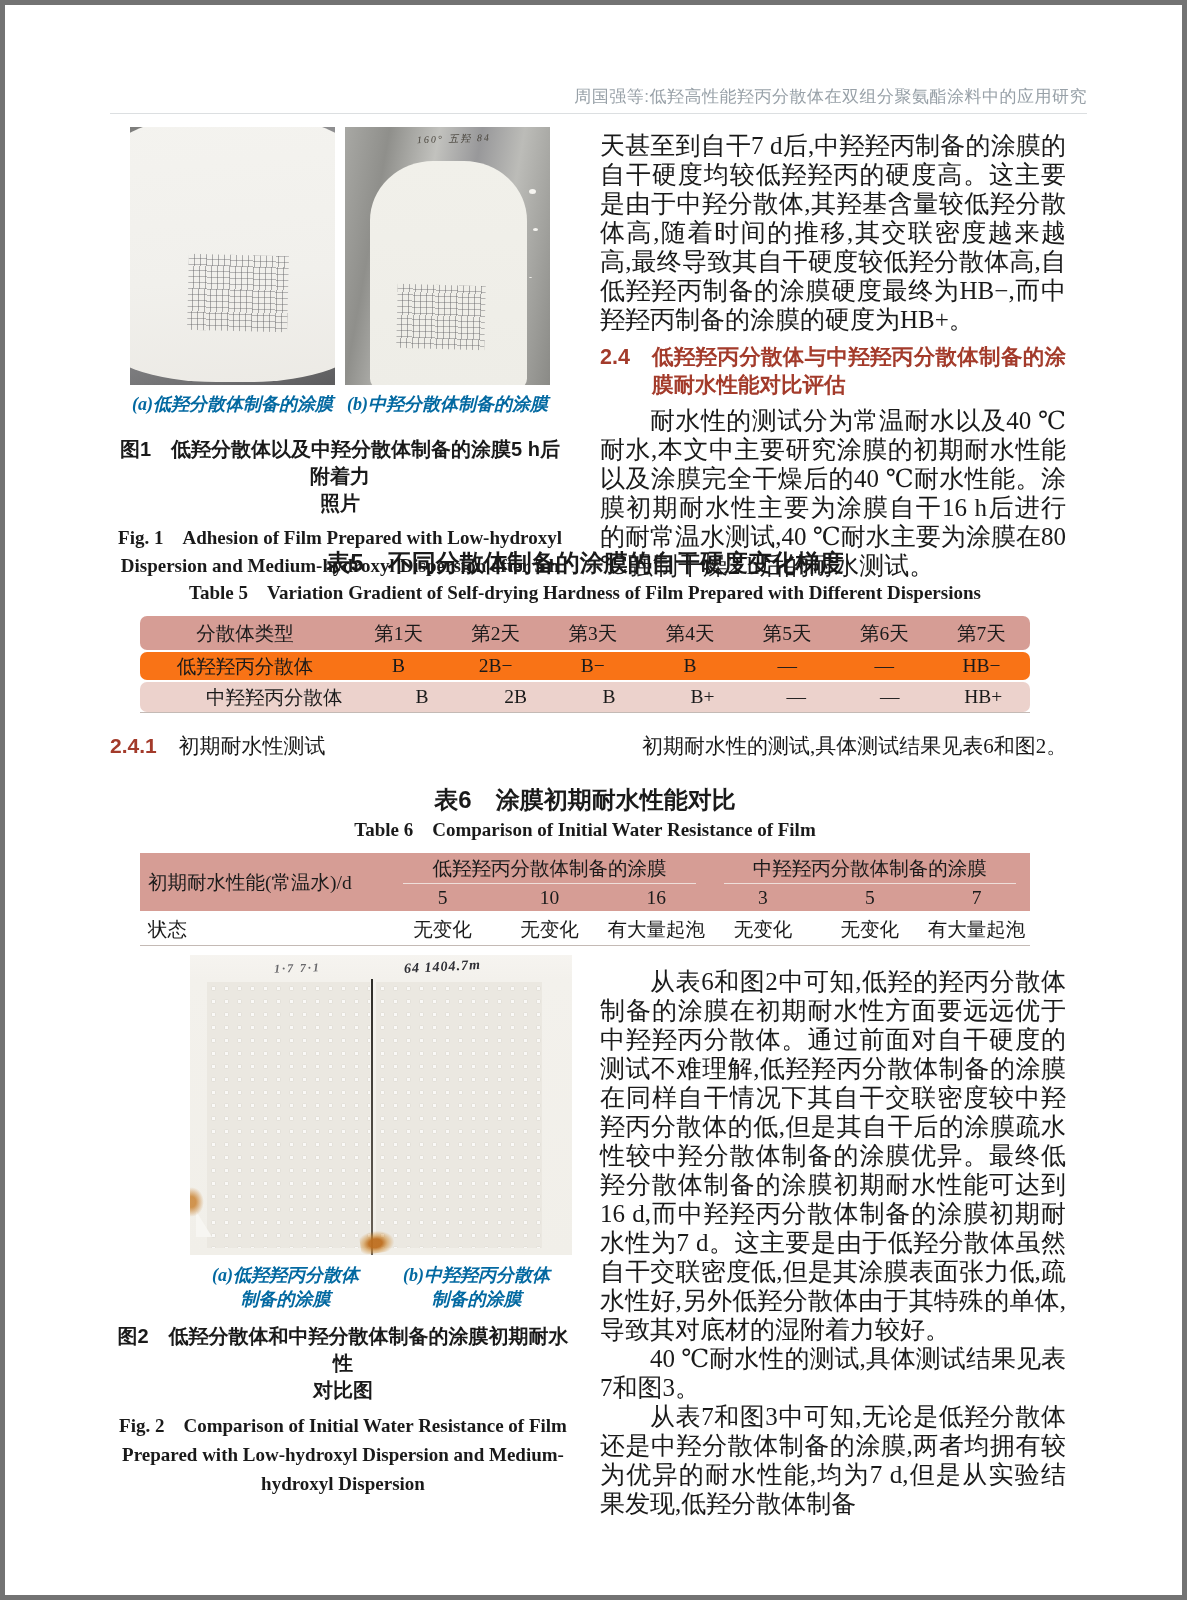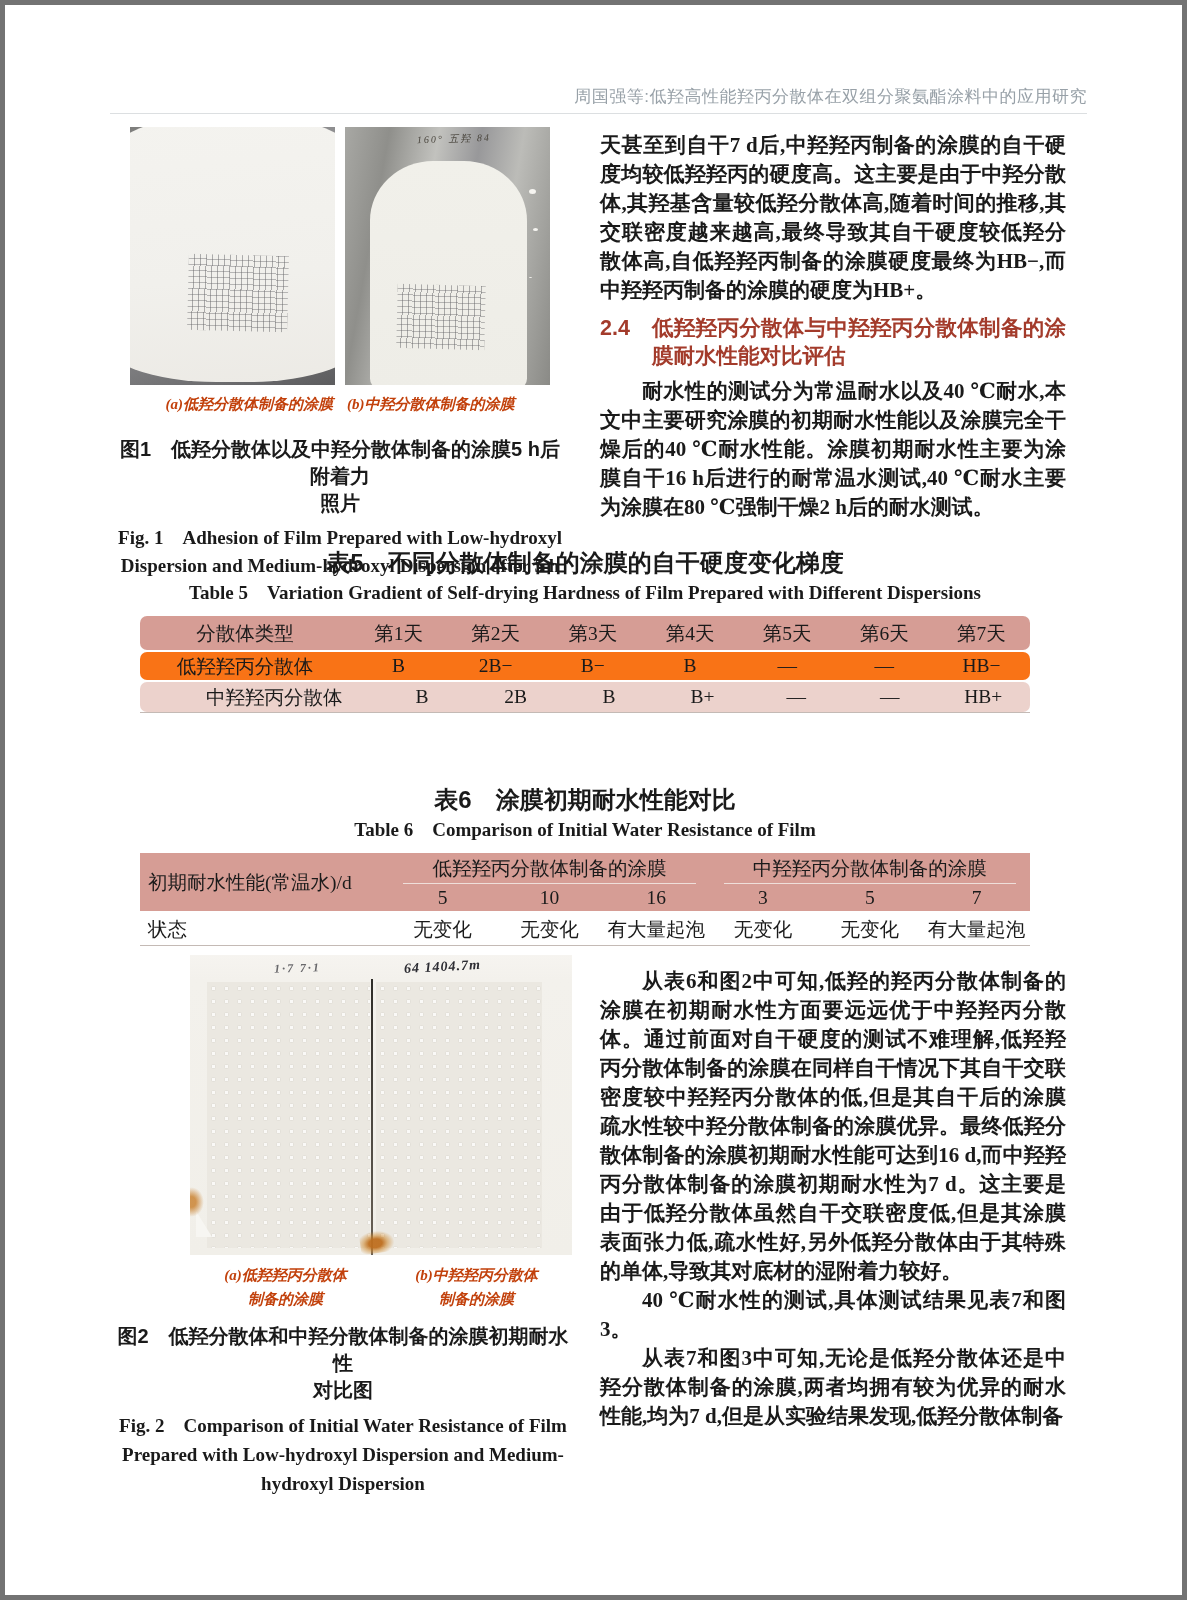--- a/index.html
+++ b/index.html
@@ -11,21 +11,21 @@
   }
   
   .running-head{
     position:absolute;top:80px;left:105px;width:977px;
     text-align:right;font-family:"Liberation Sans","DejaVu Sans",sans-serif;
     font-size:17px;color:#98a1a8;letter-spacing:.5px;
   }
   .head-rule{position:absolute;top:108px;left:105px;width:977px;height:1px;background:#dcdfe1;}
 
   
-  .para{font-size:21px;line-height:29px;text-align:justify;font-weight:bold;}
+  .para{font-size:25px;line-height:29px;text-align:justify;}
   .indent{text-indent:2em;}
   .sec-head{
     position:relative;padding-left:52px;
     font-family:"Liberation Sans","DejaVu Sans",sans-serif;
     font-weight:bold;color:#a33b2b;font-size:21.5px;line-height:28px;text-align:justify;
   }
   .sec-head .sec-num{position:absolute;left:0;top:0;}
   .subsec{font-family:"Liberation Sans","DejaVu Sans",sans-serif;font-size:21px;}
   .subsec .sec-num{color:#a33b2b;font-weight:bold;margin-right:16px;}
 
@@ -62,21 +62,21 @@
     position:absolute;opacity:.85;transform:rotate(1.5deg);
     background-image:
       repeating-linear-gradient(91deg,transparent 0 5px,rgba(75,75,80,.50) 5px 6px),
       repeating-linear-gradient(1deg,transparent 0 5px,rgba(75,75,80,.42) 5px 6px);
   }
   .ch-a{left:58px;top:128px;width:100px;height:76px;}
   .ch-b{left:52px;top:158px;width:88px;height:64px;}
 
   .fig-red-caps{display:flex;justify-content:center;gap:14px;margin-top:7px;}
   .red-cap{
-    font-size:15px;color:#c2410c;font-style:italic;line-height:24px;text-align:center;
+    font-size:18px;color:#0369a1;font-style:italic;line-height:24px;text-align:center;
     font-family:"Liberation Serif","DejaVu Serif",serif;font-weight:bold;
   }
   .fig-title-zh{margin-top:20px;text-align:center;font-weight:bold;font-size:20px;line-height:27px;
     font-family:"Liberation Sans","DejaVu Sans",sans-serif;}
   .fig-title-en{margin-top:7px;text-align:center;font-weight:bold;font-size:19px;line-height:28px;}
 
   
   .fig2-block{position:absolute;left:105px;top:950px;width:466px;}
   .fig2-photo{
     position:relative;margin-left:80px;width:382px;height:300px;overflow:hidden;
@@ -224,20 +224,27 @@
         <div>2B</div>
         <div>B</div>
         <div>B+</div>
         <div>—</div>
         <div>—</div>
         <div>HB+</div>
       </div>
     </div>
   </div>
 
+  <div class="midrow">
+    <div class="subsec">
+      <span class="sec-num">2.4.1</span>
+      <span>初期耐水性测试</span>
+    </div>
+    <div class="mid-para">初期耐水性的测试,具体测试结果见表6和图2。</div>
+  </div>
 
   <div class="tbl-block t6">
     <div class="tbl-title-zh">表6　涂膜初期耐水性能对比</div>
     <div class="tbl-title-en">Table 6　Comparison of Initial Water Resistance of Film</div>
     <div class="t6-table">
       <div class="t6-header">
         <div class="t6-rowhead">初期耐水性能(常温水)/d</div>
         <div class="t6-group">
           <div class="t6-group-title">低羟羟丙分散体制备的涂膜</div>
           <div class="t6-subrow">

